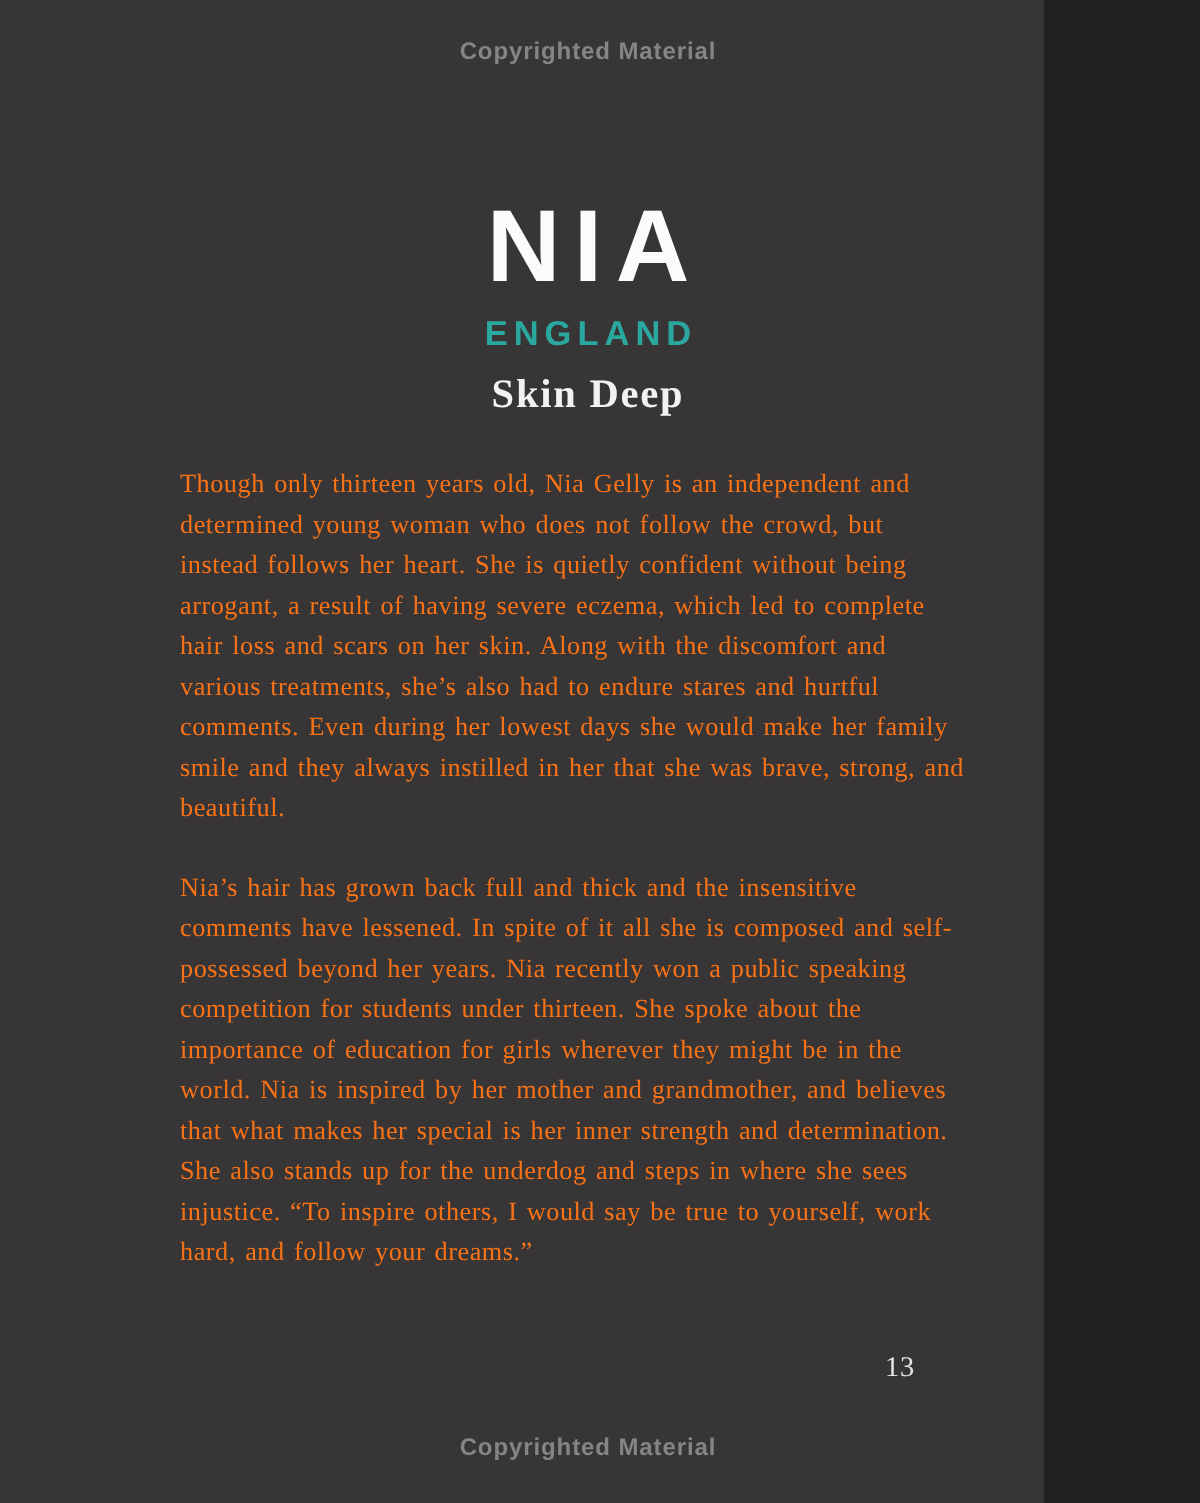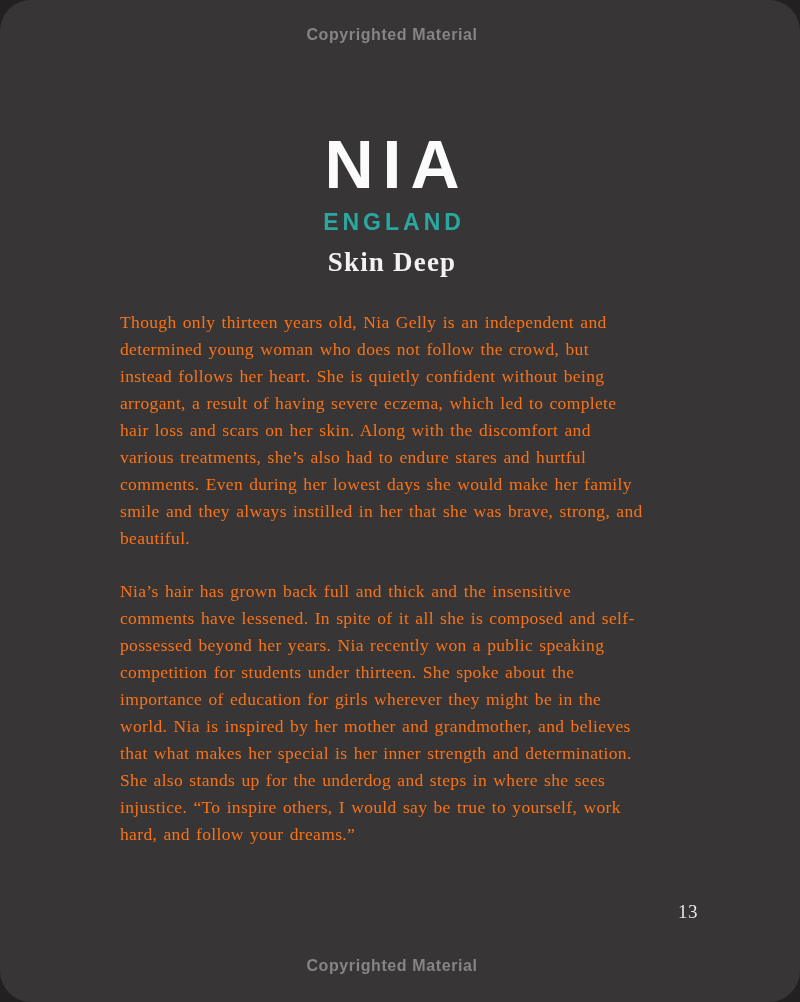--- a/index.html
+++ b/index.html
@@ -2,26 +2,25 @@
 <html><head>
 <meta charset="utf-8">
 <style>
   html, body {
     margin: 0;
     padding: 0;
     background: #222021;
   }
   .page {
     position: relative;
-    width: 800px;
+    width: 696px;
     height: 1002px;
     background: #383536;
     overflow: hidden;
     font-family: "Liberation Serif", serif;
-    border-radius: 31px;
   }
   .copyright {
     position: absolute;
     left: -8px;
     width: 800px;
     text-align: center;
     font-family: "Liberation Sans", sans-serif;
     font-weight: bold;
     font-size: 16px;
     letter-spacing: 0.6px;
@@ -79,21 +78,21 @@
   .body-text p {
     margin: 0;
     white-space: pre-line;
   }
   .body-text p + p {
     margin-top: 26px;
   }
   .page-number {
     position: absolute;
     top: 901px;
-    right: 102px;
+    right: 86px;
     color: #e8e6e4;
     font-size: 19px;
     letter-spacing: 0.5px;
   }
 </style>
 </head>
 <body>
 
 <div class="page">
 

